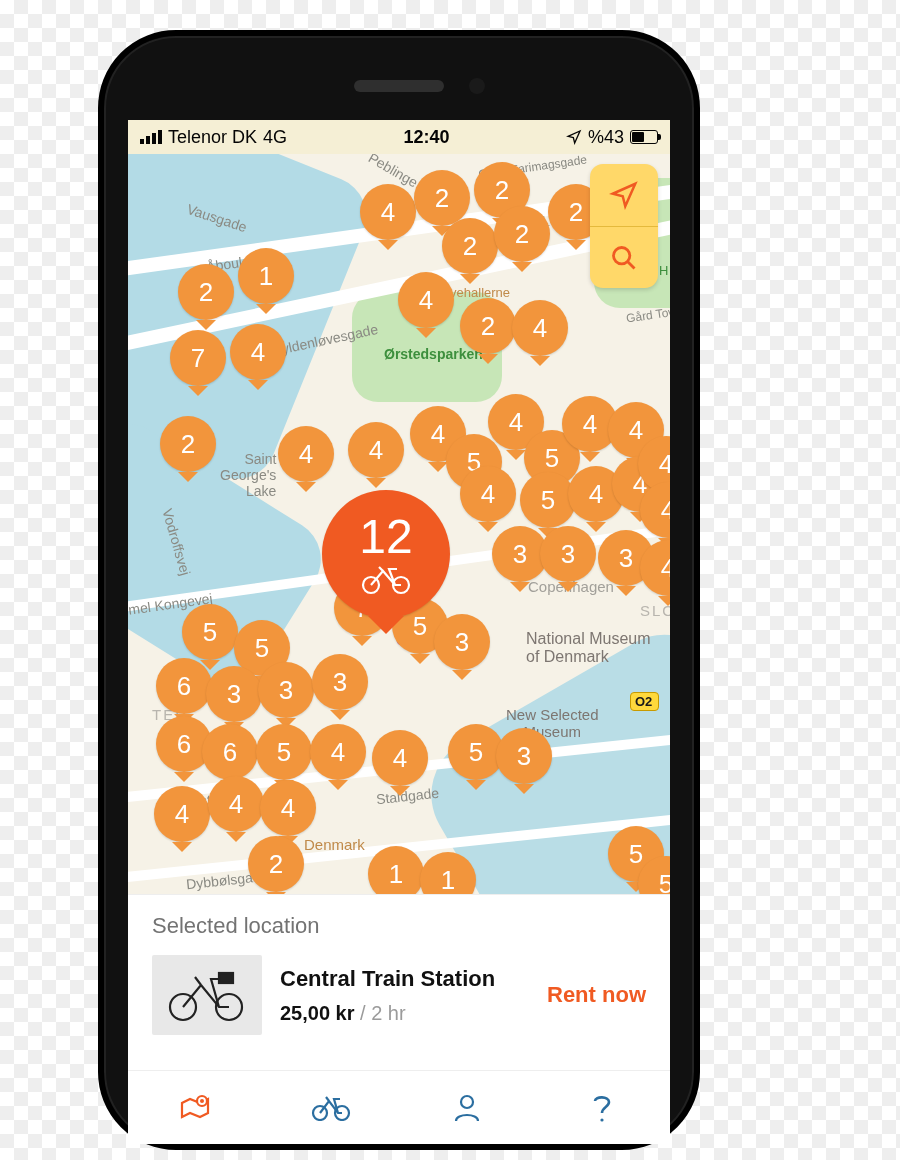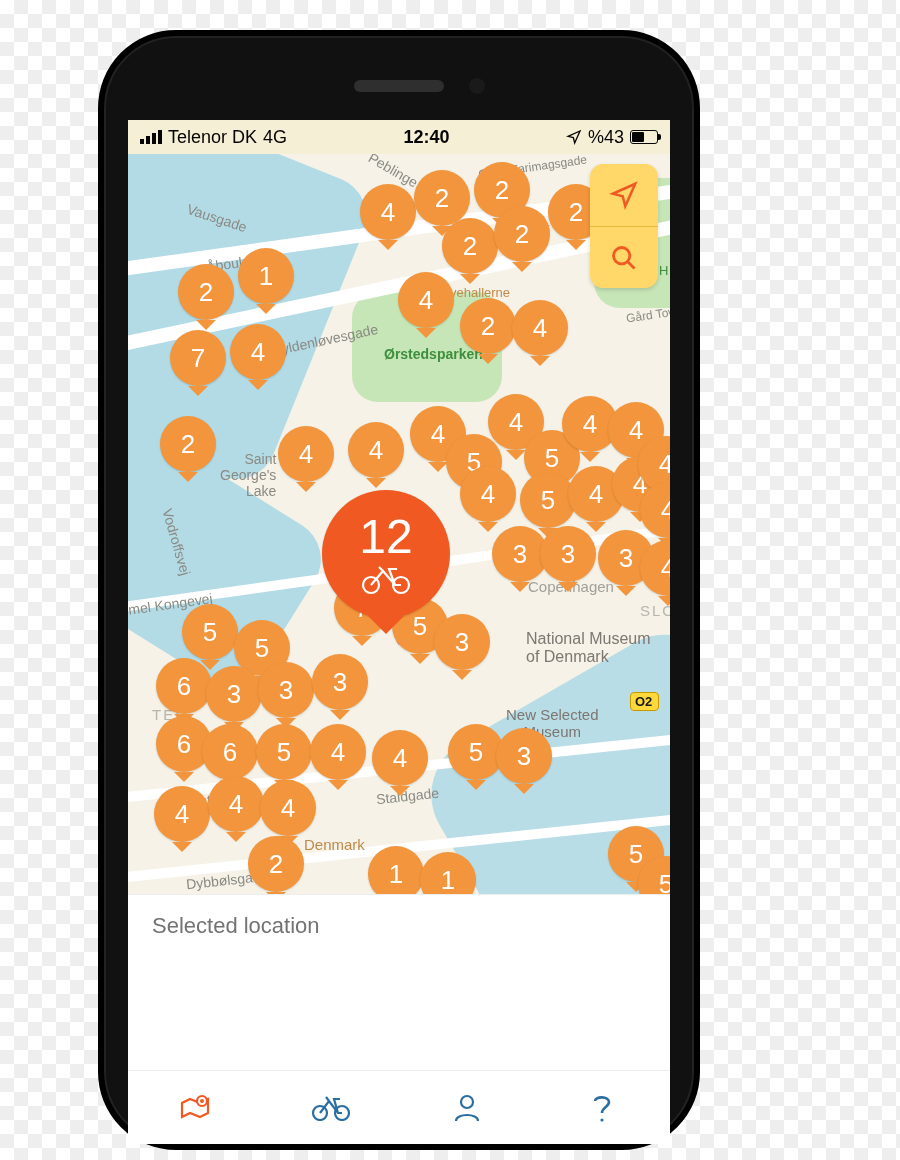--- a/index.html
+++ b/index.html
@@ -247,20 +247,37 @@
           <svg width="28" height="28" viewBox="0 0 24 24" fill="none" stroke="#f05a22" stroke-width="2.4">
               <circle cx="10" cy="10" r="7"></circle>
               <line x1="15" y1="15" x2="21" y2="21"></line>
             </svg>
         </div>
       </div>
     </div>
 
     <div class="bottom">
       <div class="sel-head">Selected location</div>
+      <div class="sel-row">
+        <div class="thumb">
+          <svg width="88" height="56" viewBox="0 0 88 56" fill="none" stroke="#222" stroke-width="2.2">
+            <circle cx="20" cy="40" r="13"></circle>
+              <circle cx="66" cy="40" r="13"></circle>
+            <path d="M20 40 L38 18 L56 40 L66 40 M38 18 L32 10 M56 40 L48 12 L60 12"></path>
+            <rect x="56" y="6" width="14" height="10" fill="#222"></rect>
+          </svg>
+        </div>
+        <div class="sel-mid">
+          <div class="sel-title">Central Train Station</div>
+          <div>
+            <span class="sel-price">25,00 kr</span><span class="sel-rate"> / 2 hr</span>
+          </div>
+        </div>
+        <div class="rentnow">Rent now</div>
+      </div>
 
       <div class="tabbar">
         <div class="tab">
           <svg width="36" height="34" viewBox="0 0 36 34" fill="none" stroke="#f05a22" stroke-width="2.2">
             <path d="M4 26 L12 22 L22 26 L30 22 L30 8 L22 12 L12 8 L4 12 Z"></path>
             <circle cx="24" cy="10" r="5" fill="#fff"></circle>
               <circle cx="24" cy="10" r="2" fill="#f05a22" stroke="none"></circle>
           </svg>
         </div>
         <div class="tab">

